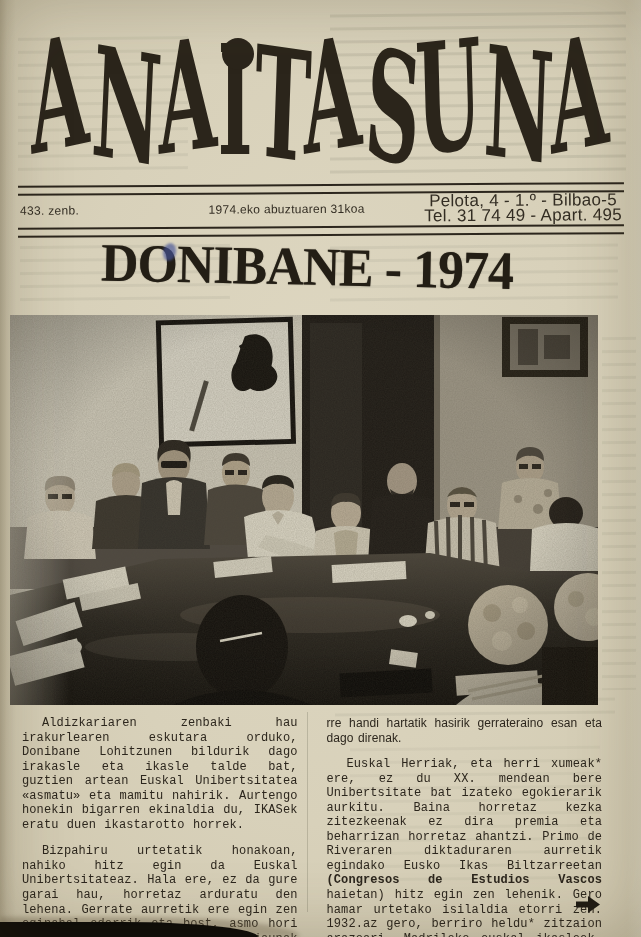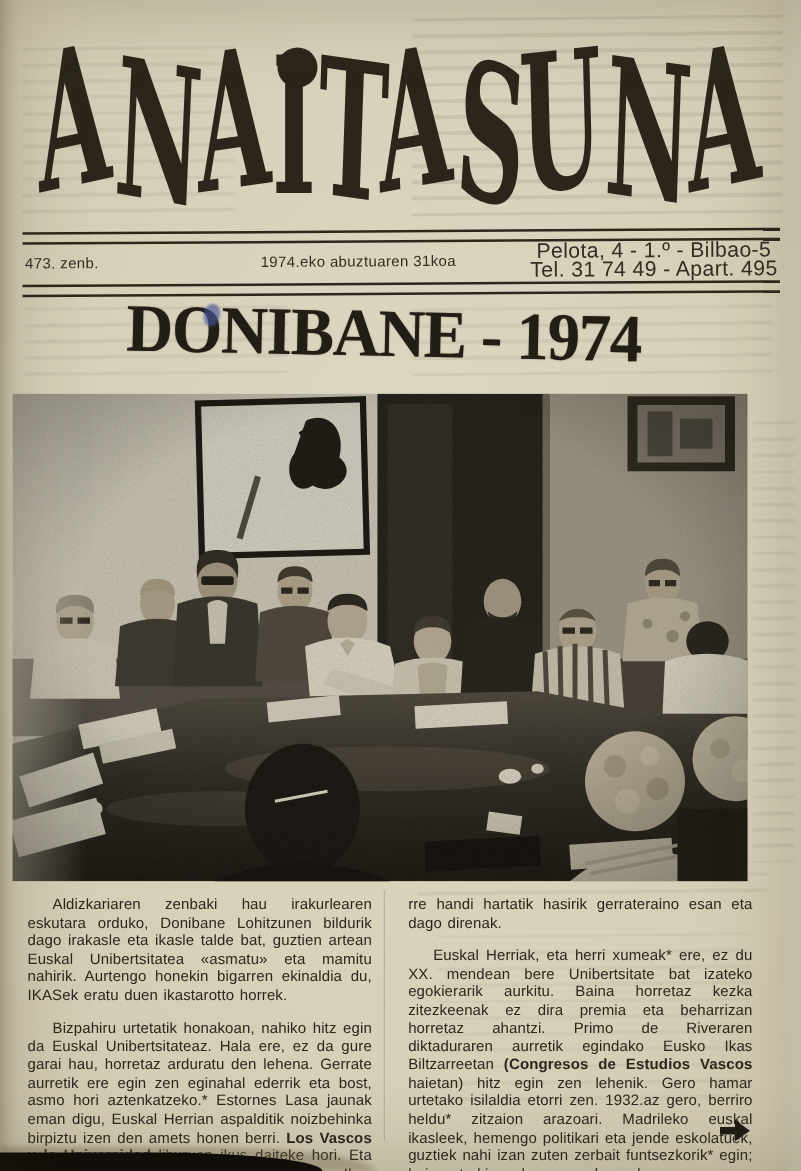--- a/index.html
+++ b/index.html
@@ -39,21 +39,21 @@
   .smudge{position:absolute;left:163px;top:243px;width:13px;height:18px;border-radius:50%;
     background:#46549a;opacity:.65;filter:blur(1px);transform:rotate(12deg);}
   
   .photo{position:absolute;left:10px;top:315px;width:588px;height:390px;}
   .photo svg{display:block}
   
   .article{position:absolute;left:22px;top:716px;width:580px;display:flex;gap:29px;}
   .col{width:276px;font-size:12px;line-height:14.55px;text-align:justify;color:#2c261d;
     letter-spacing:.1px;word-spacing:1px;}
   .col p{margin:0 0 12px 0;}
-  .col p.ind{text-indent:20px;}
+  .col p.ind{text-indent:20px;font-family:Liberation Mono, monospace;}
   .col b{font-weight:bold;}
   .gutter-line{position:absolute;left:307px;top:712px;height:200px;width:1px;
     background:rgba(90,90,70,.25);}
   .arrow{position:absolute;left:576px;top:896px;width:24px;height:17px;}
   
   .wedge{position:absolute;left:0;bottom:0;width:258px;height:15px;background:#0b0906;
     border-top-right-radius:100% 190%;}
   .wedge2{position:absolute;left:0;bottom:0;width:300px;height:20px;background:#6b5f46;
     opacity:.35;border-top-right-radius:100% 190%;filter:blur(2px);}
 </style>
@@ -73,21 +73,21 @@
 
   <div class="masthead">
     <svg viewBox="0 0 594 166">
       <text x="8" y="136" font-family="DejaVu Serif, serif" font-weight="bold" font-size="152" fill="#2b251b" textLength="578" lengthAdjust="spacingAndGlyphs" rotate="-6 5 -4 0 4 -5 7 -3 4 -6">ANAITASUNA</text>
       <circle cx="214" cy="36" r="16" fill="#2b251b"></circle>
     </svg>
   </div>
 
   <div class="rule r1"></div>
   <div class="issue-bar">
-    <span>473. zenb.</span>
+    <span>433. zenb.</span>
     <span class="mid">1974.eko abuztuaren 31koa</span>
     <span class="addr">
       <span>Pelota, 4 - 1.º - Bilbao-5</span><br>
       <span>Tel. 31 74 49 - Apart. 495</span>
     </span>
   </div>
   <div class="rule r2"></div>
 
   <div class="headline">
     <span class="t">DONIBANE - 1974</span>

